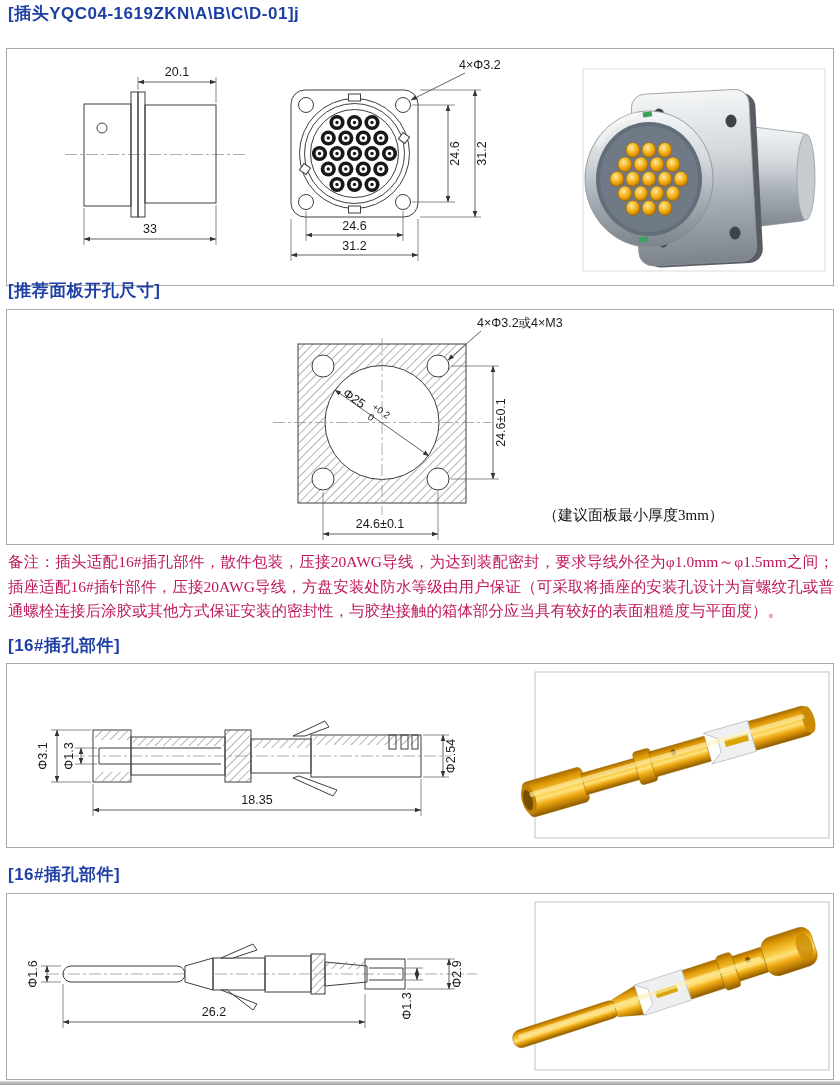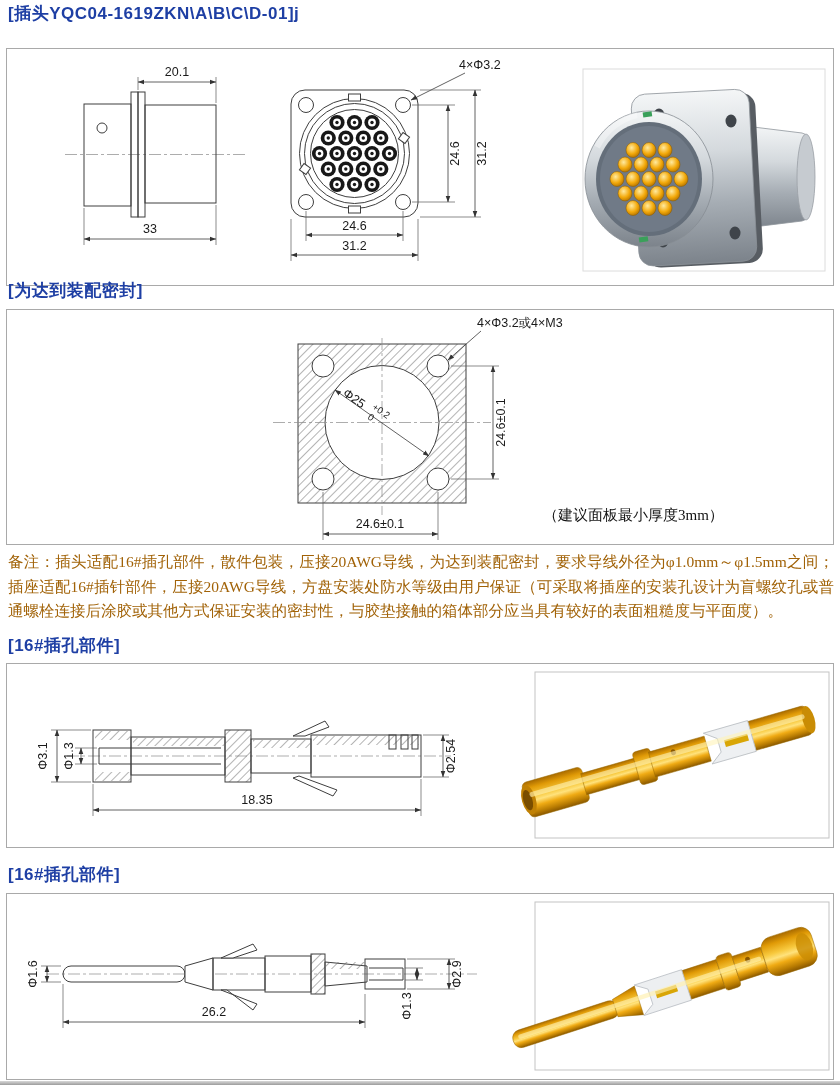--- a/index.html
+++ b/index.html
@@ -1,21 +1,21 @@
 <!DOCTYPE html>
 <html><head>
 <meta charset="utf-8">
 <style>
   html,body{margin:0;padding:0;background:#fff;}
   #page{position:relative;width:840px;height:1087px;background:#fff;overflow:hidden;
         font-family:"Liberation Sans",sans-serif;}
   .sec-title{position:absolute;left:8px;color:#1e3fa4;
              font:bold 17px/22px "Liberation Sans",sans-serif;letter-spacing:.5px;}
   .frame{position:absolute;left:6px;width:826px;border:1px solid #a9a9a9;background:#fff;}
-  .remark{position:absolute;left:8px;top:550px;width:826px;color:#a16207;
+  .remark{position:absolute;left:8px;top:550px;width:826px;color:#be185d;
           font:15.5px/24.5px "Liberation Serif",serif;text-align:justify;}
   .bottom-edge{position:absolute;left:0;top:1081px;width:840px;height:4px;
                background:linear-gradient(#d9d9d9,#9c9c9c);}
   svg{display:block;}
   svg text{font-family:"Liberation Sans",sans-serif;font-size:12.5px;fill:#1a1a1a;}
   svg text.dim-s{font-size:9.5px;}
   svg text.note-t{font-family:"Liberation Serif",serif;font-size:15px;fill:#111;}
   .ln{stroke:#3e3e3e;fill:none;stroke-width:1;}
   .lnw{stroke:#3e3e3e;fill:#fff;stroke-width:1;}
   .dim{stroke:#3a3a3a;stroke-width:.8;fill:none;}
@@ -177,21 +177,21 @@
             <use href="#gpin" x="-34" y="16.5"></use>
           <use href="#gpin" x="-74" y="31"></use>
             <use href="#gpin" x="-58" y="31"></use>
             <use href="#gpin" x="-42" y="31"></use>
           <path d="M-110,-30 A62,66 0 0 1 -70,-62" stroke="#ffffff" stroke-width="6" opacity=".35" fill="none"></path>
         </g>
       </g>
     </svg>
   </div>
 
-  <div class="sec-title" style="top:280px">[为达到装配密封]</div>
+  <div class="sec-title" style="top:280px">[推荐面板开孔尺寸]</div>
 
   <div class="frame" style="top:309px;height:234px">
     <svg width="826" height="234" viewBox="0 0 826 234">
       <rect class="hatchf" x="291" y="34" width="168" height="159"></rect>
       <circle cx="375" cy="112.5" r="57" fill="#fff" stroke="#3e3e3e"></circle>
       <circle cx="316" cy="56" r="11" fill="#fff" stroke="#3e3e3e"></circle>
       <circle cx="431" cy="56" r="11" fill="#fff" stroke="#3e3e3e"></circle>
       <circle cx="316" cy="169" r="11" fill="#fff" stroke="#3e3e3e"></circle>
       <circle cx="431" cy="169" r="11" fill="#fff" stroke="#3e3e3e"></circle>
       <line class="cl" x1="266" y1="112.5" x2="484" y2="112.5"></line>

